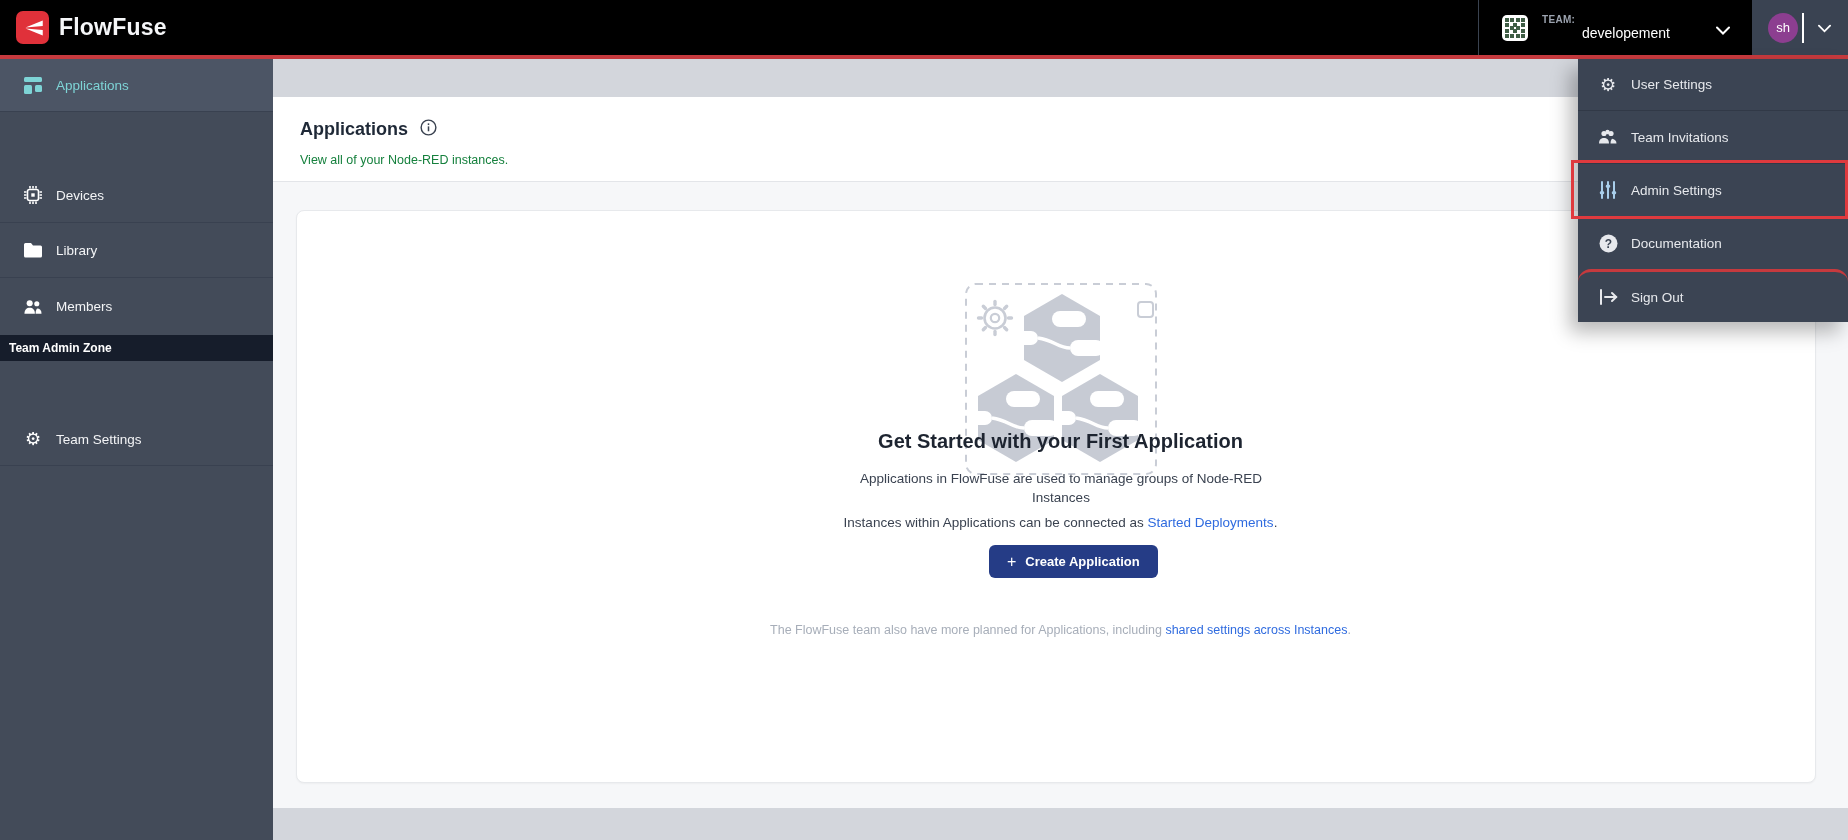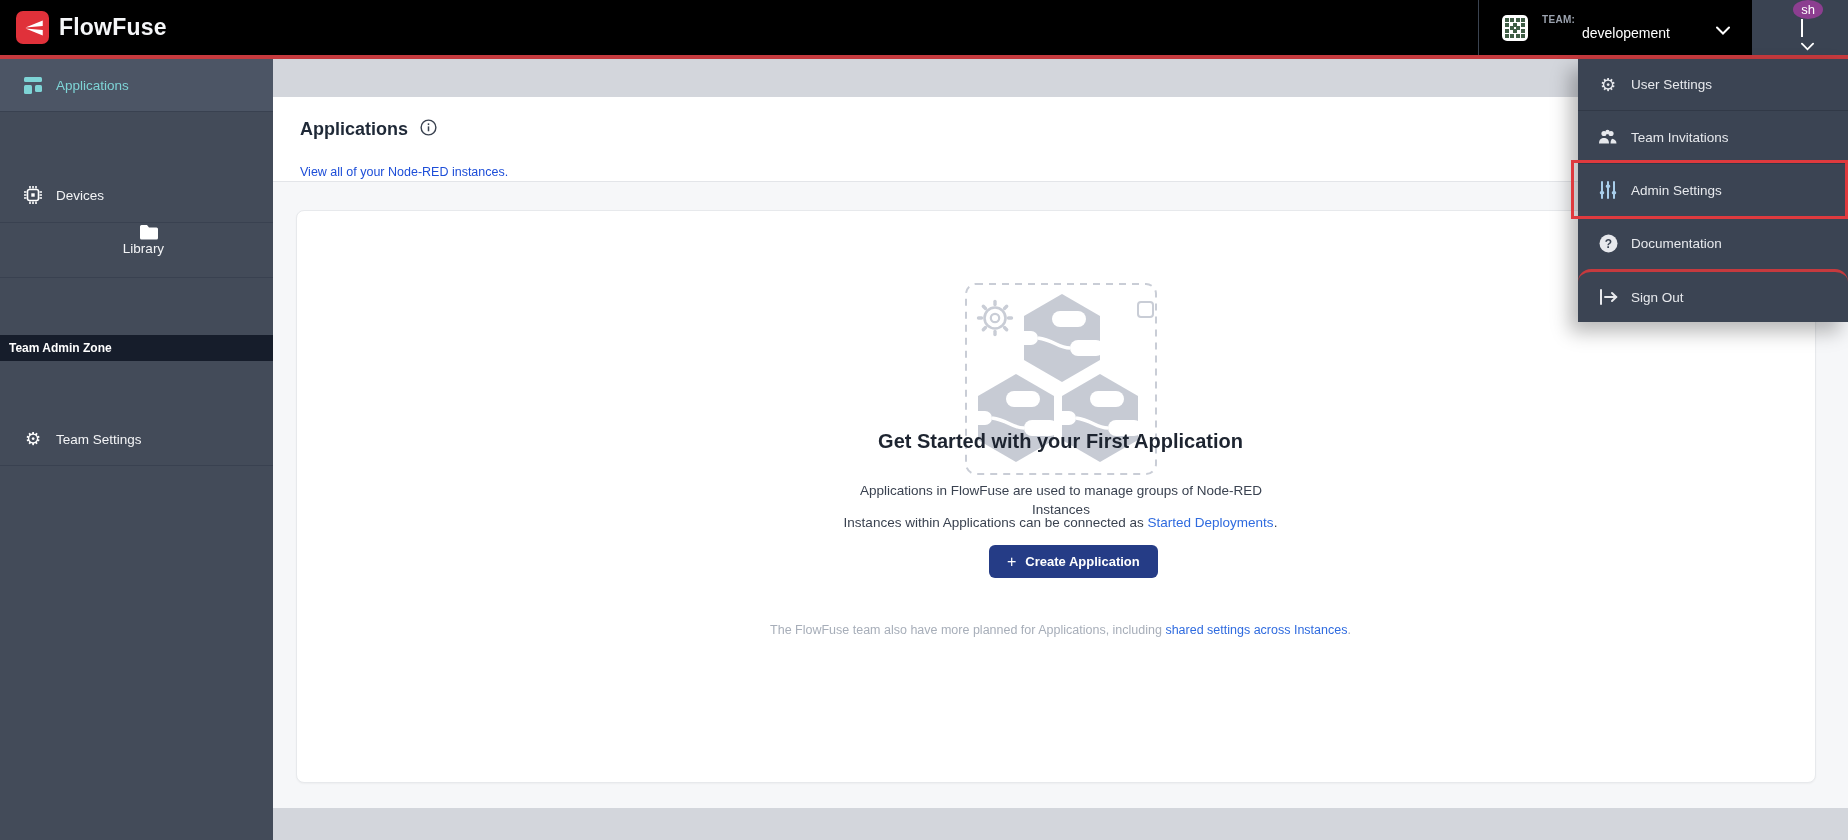--- a/index.html
+++ b/index.html
@@ -13,48 +13,48 @@
   .logo { position:absolute; left:16px; top:11px; display:flex; align-items:center; gap:10px; }
   .logo-mark { width:33px; height:33px; background:#E0313A; border-radius:7px; display:flex; align-items:center; justify-content:center; }
   .logo-text { color:#F5F6F8; font-size:23px; font-weight:700; letter-spacing:0.2px; }
   .nav-divider { position:absolute; top:0; width:1px; height:55px; background:#3A4350; }
   .team-select { position:absolute; left:1478px; top:0; width:274px; height:55px; display:flex; align-items:center; cursor:pointer; }
   .team-identicon { width:26px; height:26px; background:#FFFFFF; border-radius:5px; margin-left:24px; display:flex; align-items:center; justify-content:center; }
   .team-texts { margin-left:14px; display:flex; flex-direction:column; line-height:1.15; }
   .team-label { font-size:10px; color:#9CA3AF; letter-spacing:0.3px;font-weight:bold; }
   .team-name { font-size:14px; color:#FFFFFF;margin-left:40px; }
   .team-chevron { position:absolute; right:22px; top:21px; }
-  .user-section { position:absolute; left:1752px; top:0; width:96px; height:55px; background:#3A4352; display:flex; align-items:center; cursor:pointer;flex-direction:column; }
+  .user-section { position:absolute; left:1752px; top:0; width:96px; height:55px; background:#3A4352; display:flex; align-items:center; cursor:pointer; }
   .avatar { width:30px; height:30px; border-radius:50%; background:#8C3E90; color:#FFFFFF; font-size:13px; display:flex; align-items:center; justify-content:center; margin-left:16px; }
   .caret-bar { width:2px; height:30px; background:#FFFFFF; margin-left:4px; }
   .user-chevron { margin-left:14px; }
 
   
   .sidebar { position:absolute; left:0; top:59px; width:273px; height:781px; background:#434B59; z-index:20; }
   .side-item { position:absolute; left:0; width:273px; display:flex; align-items:center; border-bottom:1px solid #394150; color:#F3F4F6; font-size:13.5px; cursor:pointer; }
   .side-item .ic { width:18px; height:18px; margin-left:24px; display:flex; align-items:center; justify-content:center; }
   .side-item .lbl { margin-left:14px; }
   .side-item.active { background:#4C5565; color:#7ED4D6; }
   .admin-zone { position:absolute; left:0; top:276px; width:273px; height:26px; background:#161D2B; color:#FFFFFF; font-size:12px; font-weight:700; display:flex; align-items:center; padding-left:9px; }
 
   
   .main-bg { position:absolute; left:273px; top:59px; width:1575px; height:781px; background:#F6F7F9; }
   .band-top { position:absolute; left:273px; top:59px; width:1575px; height:38px; background:#D3D6DC; }
   .band-bottom { position:absolute; left:273px; top:808px; width:1575px; height:32px; background:#D3D6DC; }
   .page-header { position:absolute; left:273px; top:97px; width:1575px; height:85px; background:#FFFFFF; border-bottom:1px solid #E3E5E9; }
   .page-title-row { position:absolute; left:27px; top:22px; display:flex; align-items:center; gap:12px; }
   .page-title { font-size:18px; font-weight:700; color:#1F2937; }
-  .page-subtitle { position:absolute; left:27px; top:68px; font-size:12.5px; color:#1d4ed8; }
+  .page-subtitle { position:absolute; left:27px; top:56px; font-size:12.5px; color:#15803d; }
 
   .card { position:absolute; left:296px; top:210px; width:1520px; height:573px; background:#FFFFFF; border:1px solid #E7E9EC; border-radius:8px; box-shadow:0 1px 2px rgba(0,0,0,0.04); }
 
   .empty-wrap { position:absolute; left:273px; top:59px; width:1575px; text-align:center; }
   .graphic { position:absolute; left:689px; top:221px; width:198px; height:198px; }
   .es-heading { position:absolute; left:0; top:371px; width:1575px; font-size:20px; font-weight:700; color:#1D2430; }
-  .es-line1 { position:absolute; left:568px; top:410px; width:440px; font-size:13.5px; color:#3A4250; line-height:19px;margin-top:12px; }
+  .es-line1 { position:absolute; left:568px; top:410px; width:440px; font-size:13.5px; color:#3A4250; line-height:19px; }
   .es-line2 { position:absolute; left:0; top:456px; width:1575px; font-size:13.5px; color:#3A4250; }
   a.link { color:#2F6BDF; text-decoration:none; cursor:pointer; }
   .es-button { position:absolute; left:716px; top:486px; height:33px; padding:0 18px; background:#253C86; border:none; border-radius:6px; color:#FFFFFF; font-size:13px; font-weight:700; display:inline-flex; align-items:center; gap:9px; cursor:pointer; font-family:inherit; }
   .es-button .plus { font-size:16px; font-weight:400; }
   .es-note { position:absolute; left:0; top:564px; width:1575px; font-size:12.5px; color:#A7AEB9; }
 
   
   .menu { position:absolute; left:1578px; top:59px; width:270px; background:#3B4453; z-index:40; box-shadow:-8px 10px 18px rgba(0,0,0,0.28); }
   .menu-item { height:53px; display:flex; align-items:center; border-top:1px solid #313947; color:#E7E9ED; font-size:13.5px; cursor:pointer; }
   .menu-item:first-child { border-top:none; height:51px; }
@@ -147,27 +147,40 @@
         <svg width="18" height="18" viewBox="0 0 18 18">
           <g stroke="#FFFFFF" stroke-width="1.6" fill="none">
             <rect x="3.5" y="3.5" width="11" height="11" rx="2"></rect>
             <rect x="7.3" y="7.3" width="3.4" height="3.4" fill="#FFFFFF" stroke="none"></rect>
             <path d="M6,0 v2.5 M9,0 v2.5 M12,0 v2.5 M6,15.5 v2.5 M9,15.5 v2.5 M12,15.5 v2.5 M0,6 h2.5 M0,9 h2.5 M0,12 h2.5 M15.5,6 h2.5 M15.5,9 h2.5 M15.5,12 h2.5"></path>
           </g>
         </svg>
       </span>
       <span class="lbl">Devices</span>
     </div>
-    <div class="side-item" style="top:164px; height:55px;flex-direction:column;">
+    <div class="side-item" style="top:164px; height:55px;">
       <span class="ic">
         <svg width="18" height="15" viewBox="0 0 18 15">
             <path d="M1.5,0 h5.5 l2,2.5 h7.5 a1.5,1.5 0 0 1 1.5,1.5 v9 a1.5,1.5 0 0 1 -1.5,1.5 h-15 a1.5,1.5 0 0 1 -1.5,-1.5 v-11.5 a1.5,1.5 0 0 1 1.5,-1.5 z" fill="#FFFFFF"></path>
           </svg>
       </span>
       <span class="lbl">Library</span>
+    </div>
+    <div class="side-item" style="top:219px; height:57px; border-bottom:none;">
+      <span class="ic">
+        <svg width="19" height="16" viewBox="0 0 19 16">
+          <g fill="#FFFFFF">
+            <circle cx="6" cy="4" r="3.2"></circle>
+              <circle cx="13.5" cy="4.6" r="2.7"></circle>
+            <path d="M0.5,15 c0-4.2 2.4-6.3 5.5-6.3 s5.5,2.1 5.5,6.3 z"></path>
+            <path d="M12.2,15 c0-2.8 1-4.8 1.8-5.3 c2.5,0 4.5,1.8 4.5,5.3 z"></path>
+          </g>
+        </svg>
+      </span>
+      <span class="lbl">Members</span>
     </div>
 
     <div class="admin-zone">Team Admin Zone</div>
 
     <div class="side-item" style="top:354px; height:53px;">
       <span class="ic gear-glyph" style="color:#FFFFFF;">⚙</span>
       <span class="lbl">Team Settings</span>
     </div>
   </div>
 

